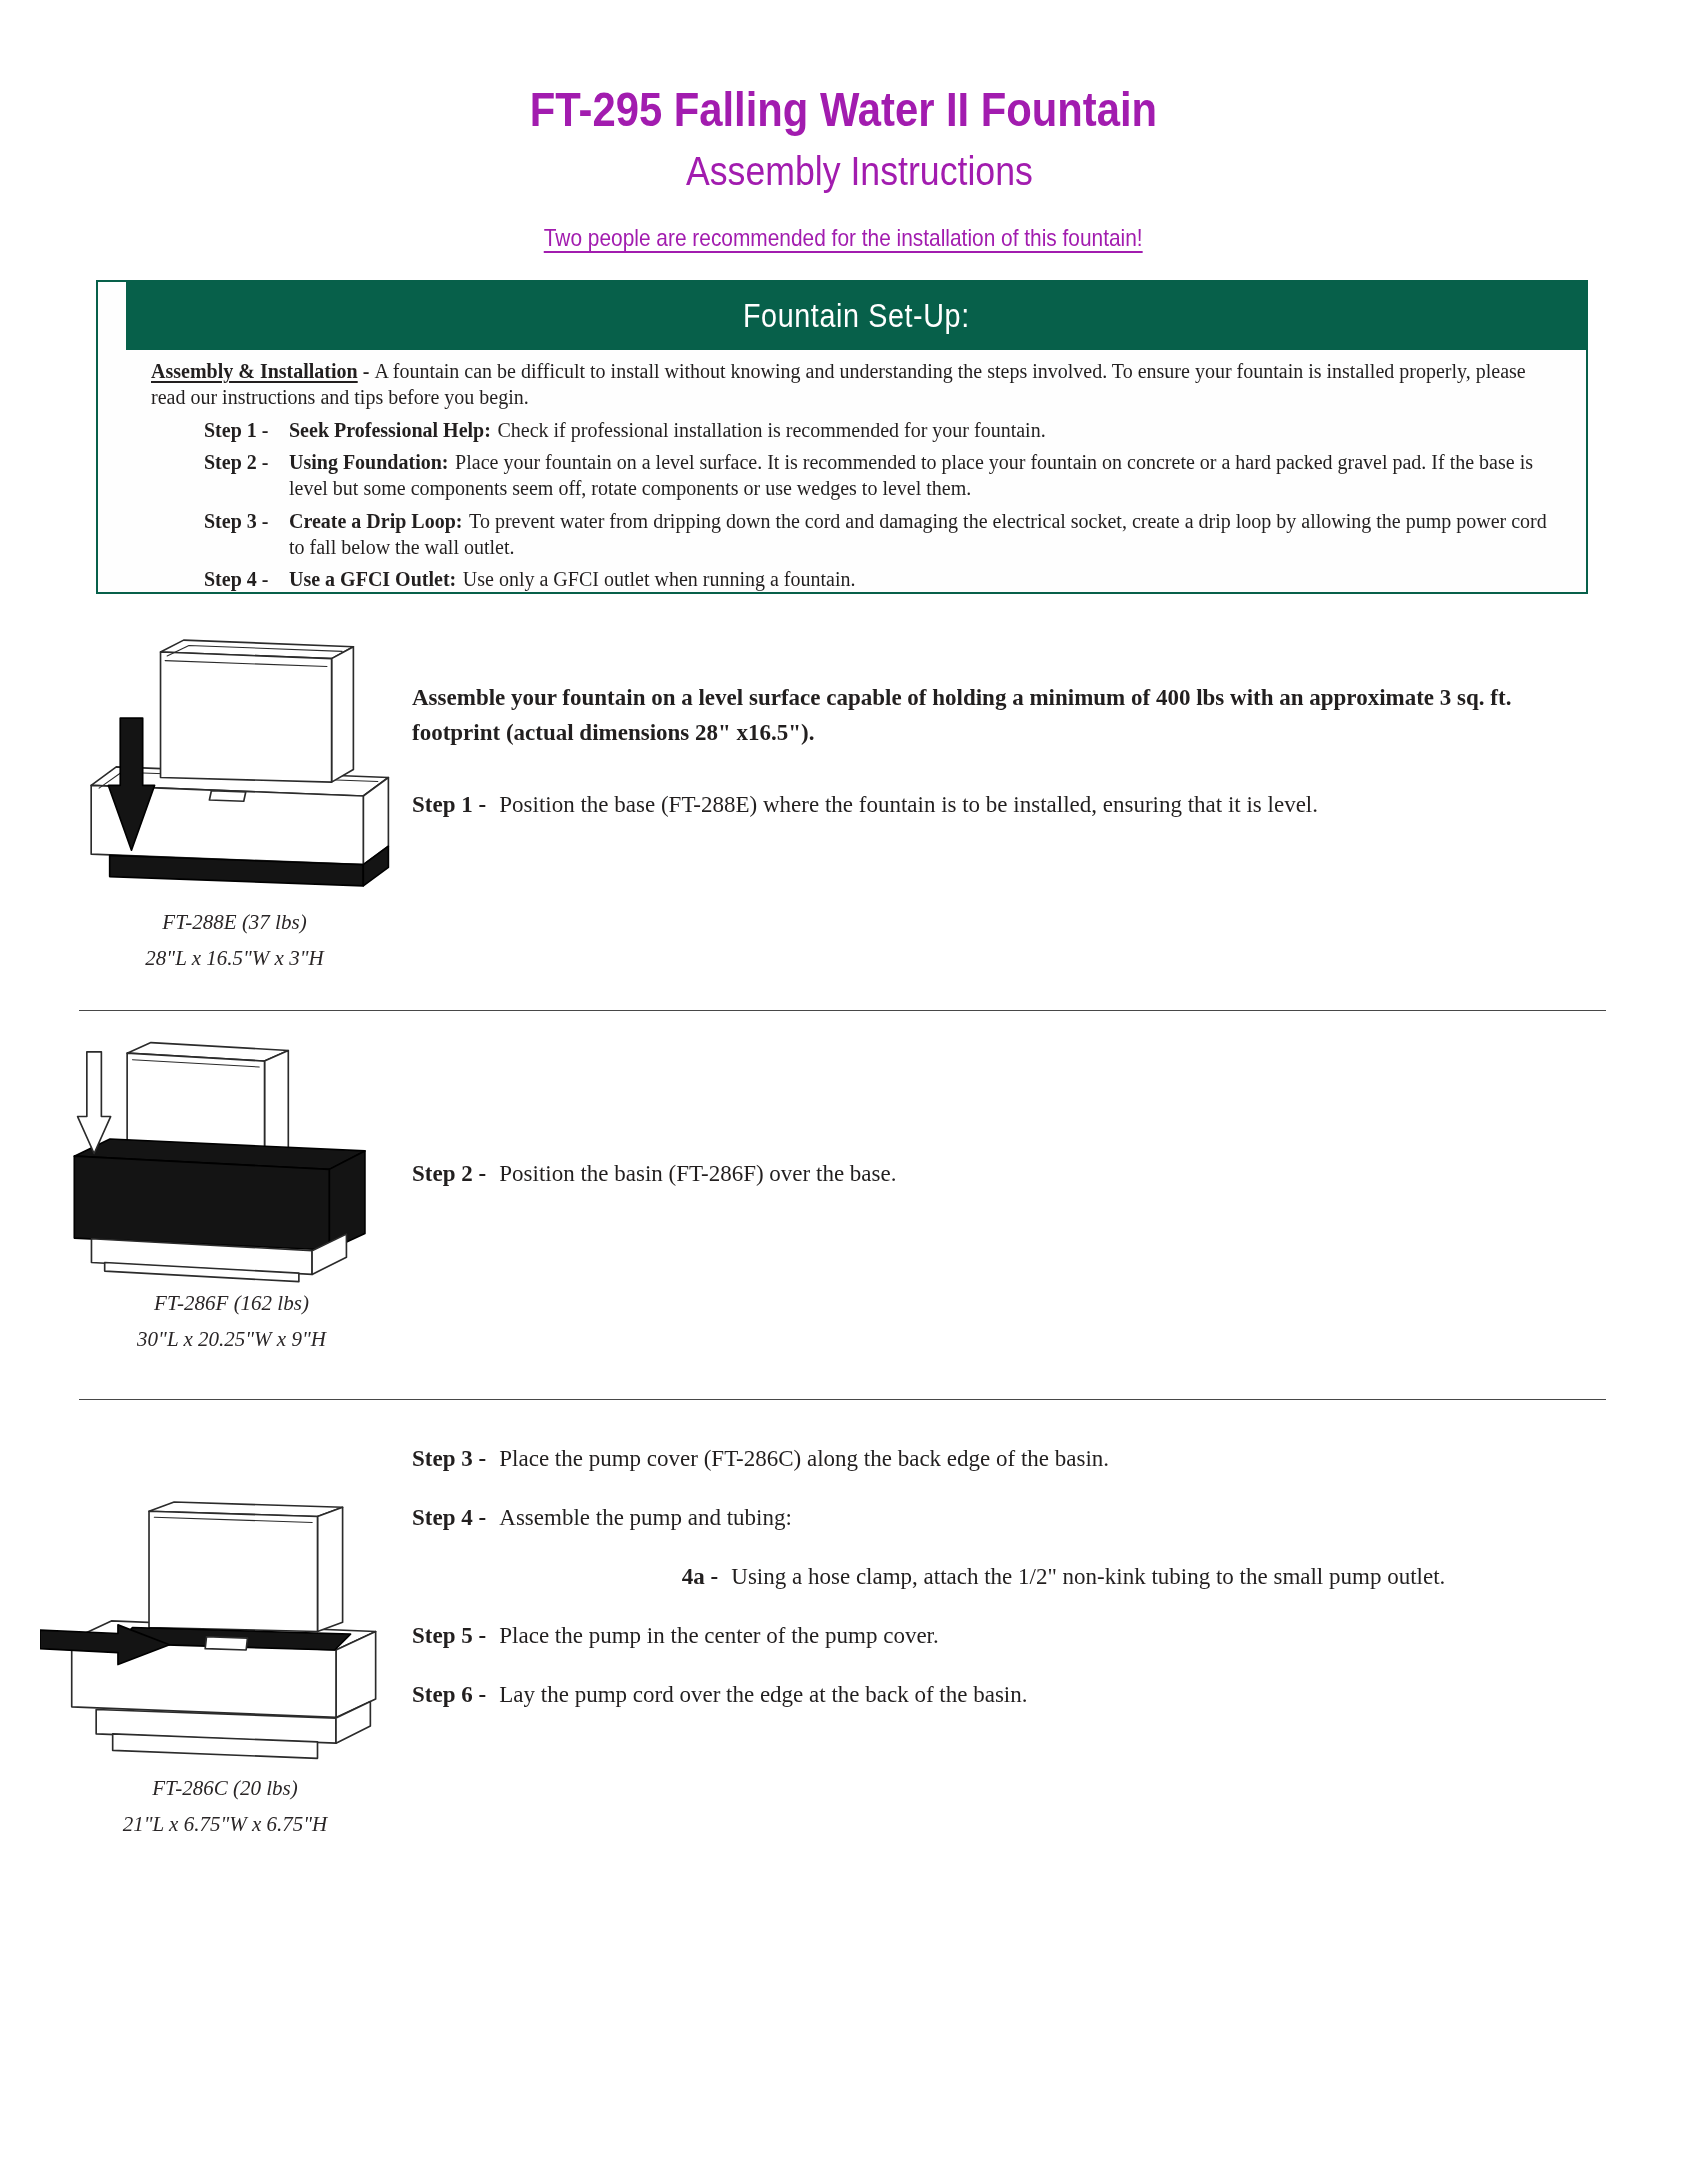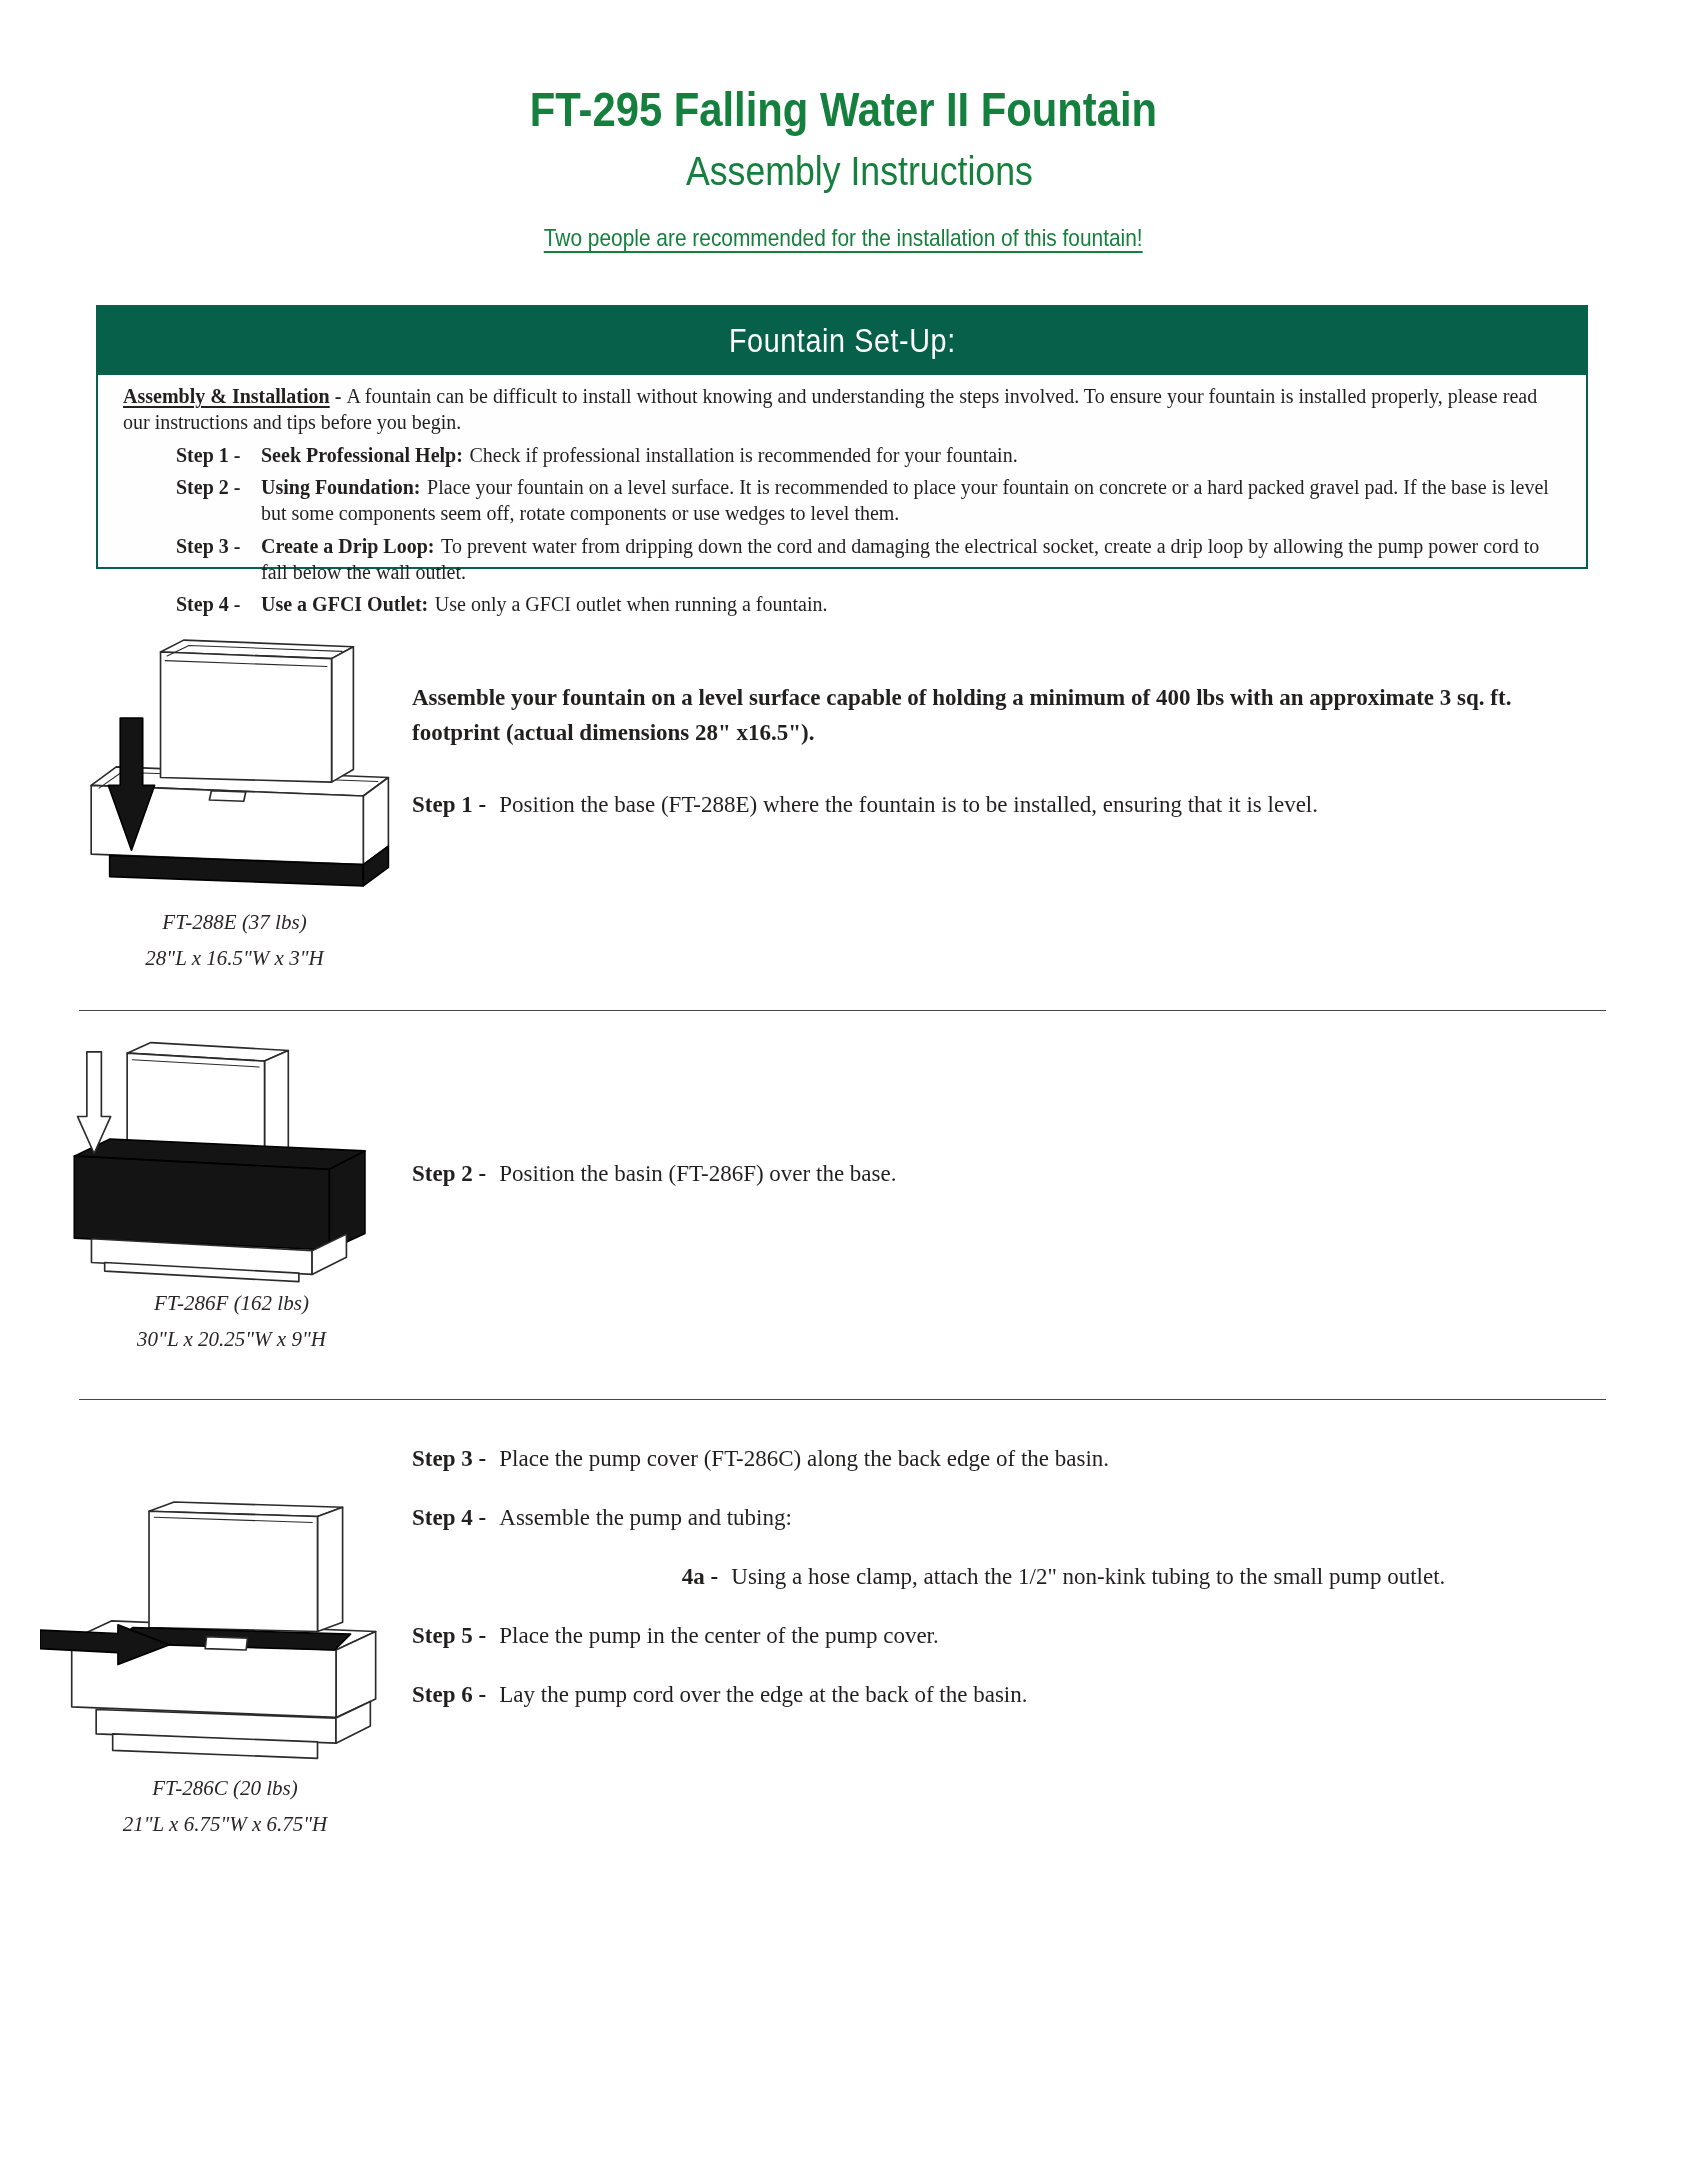--- a/index.html
+++ b/index.html
@@ -1,30 +1,30 @@
 <!DOCTYPE html>
 <html style="font-size:10.6px"><head>
 <meta charset="utf-8">
 <style>
   html,body{margin:0;padding:0;background:#ffffff;}
   .page{position:relative;width:1687px;height:2183px;background:#ffffff;
         font-family:"Liberation Serif", serif;color:#221f1f;overflow:hidden;}
 
   
-  .title-line{position:absolute;left:0;width:100%;text-align:center;color:#15803d;
+  .title-line{position:absolute;left:0;width:100%;text-align:center;color:#a21caf;
               font-family:"Liberation Sans", sans-serif;}
   .t1{top:82px;font-size:48px;font-weight:bold;}
   .t2{top:148px;font-size:41px;font-weight:normal;padding-left:16px;}
   .note{top:224px;font-size:24px;font-weight:normal;}
   .note .cond{text-decoration:underline;text-underline-offset:4.6px;}
   .cond{display:inline-block;transform:scaleX(.87);transform-origin:center;}
 
   
-  .setup-box{position:absolute;left:96px;top:305px;width:1492px;height:264px;
-             border:2px solid #07604a;box-sizing:border-box;background:#fefefe;}
+  .setup-box{position:absolute;left:96px;top:280px;width:1492px;height:314px;
+             border:2px solid #07604a;box-sizing:border-box;background:#fefefe;padding-left:28px;}
   .banner{height:68px;background:#07604a;display:flex;align-items:center;justify-content:center;}
   .banner-text{color:#ffffff;font-family:"Liberation Sans", sans-serif;font-size:33px;letter-spacing:0.7px;}
   .box-intro{margin:8px 26.5px 0 25px;font-size:20px;line-height:26px;}
   .intro-bold{font-weight:bold;text-decoration:underline;text-underline-offset:3.3px;}
   .intro-dash{font-weight:bold;white-space:pre;}
   .box-step{display:flex;margin:6.6px 26.5px 0 78px;font-size:20px;line-height:26px;}
   .box-step .lbl{flex:0 0 85px;font-weight:bold;}
   .box-step .content{flex:1;}
   .box-step .content .ttl{font-weight:bold;margin-right:6.6px;}
 

